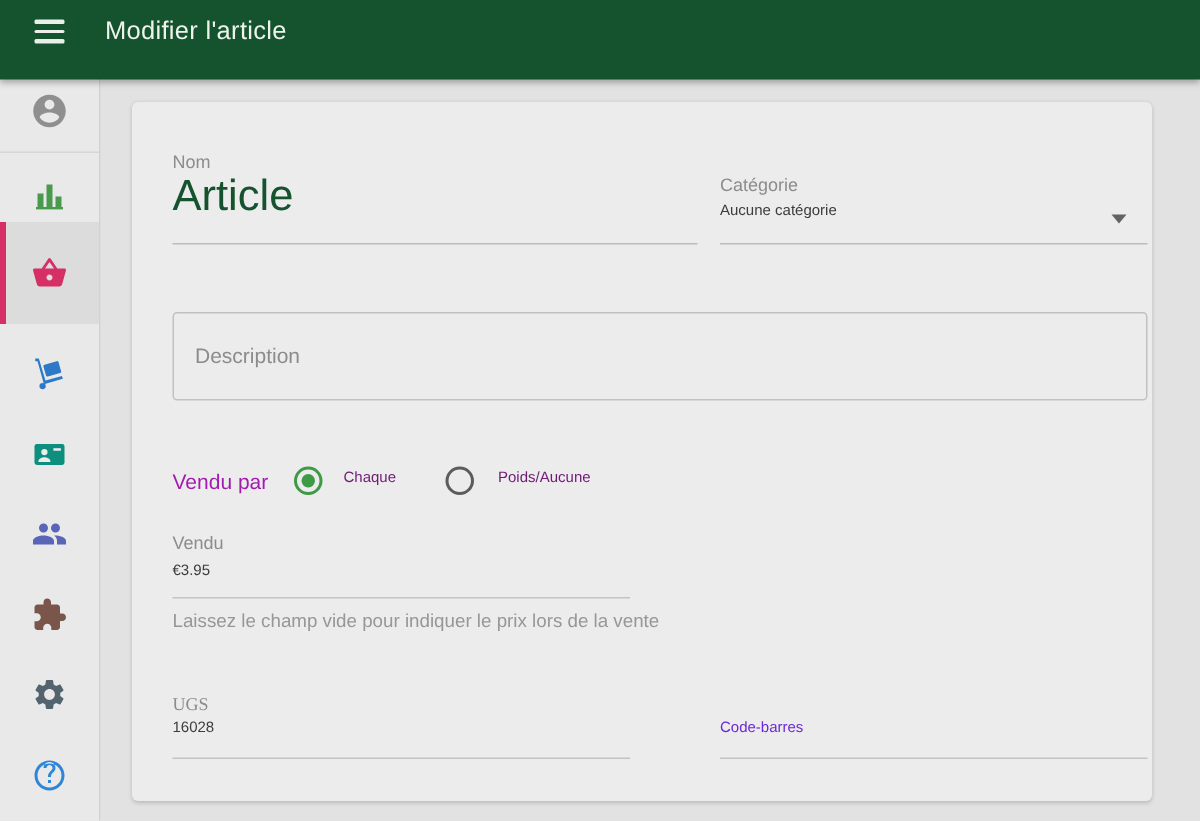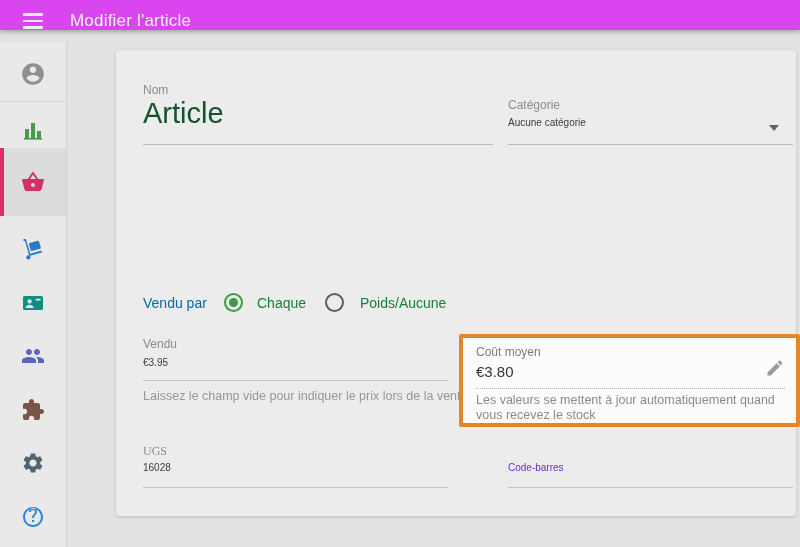--- a/index.html
+++ b/index.html
@@ -1,64 +1,64 @@
 <!DOCTYPE html>
 <html><head>
 <meta charset="utf-8">
 <style>
   * { margin:0; padding:0; box-sizing:border-box; }
   html,body { width:800px; height:547px; overflow:hidden;
     font-family:"Liberation Sans","DejaVu Sans",sans-serif; background:#e2e2e2; }
 
   
-  .appbar { position:absolute; left:0; top:0; width:800px; height:30px;
-    background:#d946ef; box-shadow:0 2px 4px rgba(0,0,0,.28); z-index:30;
+  .appbar { position:absolute; left:0; top:0; width:800px; height:53px;
+    background:#14532d; box-shadow:0 2px 4px rgba(0,0,0,.28); z-index:30;
     display:flex; align-items:center; }
   .hamburger { position:absolute; left:23px; top:13px; width:20px; height:16px;
     display:flex; flex-direction:column; justify-content:space-between; cursor:pointer; }
   .hamburger span { display:block; height:2.6px; background:#e9f0e9; border-radius:1px; }
   .appbar-title { position:absolute; left:70px; top:0; height:42px; line-height:42px;
     color:#eef3ee; font-size:17px; font-weight:500; letter-spacing:.2px; }
 
   
   .sidebar { position:absolute; left:0; top:42px; width:67px; height:505px;
     background:#e9e9e9; border-right:1px solid #d2d2d2; z-index:20; }
   .side-divider { position:absolute; left:0; top:59px; width:66px; height:1px; background:#d6d6d6; }
   .side-item { position:absolute; left:0; width:66px; height:48px; cursor:pointer; }
   .side-item svg { position:absolute; left:21px; top:12px; }
   .side-item.account svg { left:20px; top:11px; }
   .side-item.active-item { background:#dcdcdc; }
   .active-bar { position:absolute; left:0; top:0; width:4px; height:100%; background:#d62f66; }
 
   
   .main { position:absolute; left:68px; top:42px; width:732px; height:505px; background:#e2e2e2; }
-  .card { position:absolute; left:20px; top:8px; width:680px; height:466px;
-    background:#ececec; border-radius:4px; box-shadow:0 1px 3px rgba(0,0,0,.18);margin-left:28px; }
+  .card { position:absolute; left:20px; top:26px; width:680px; height:466px;
+    background:#ececec; border-radius:4px; box-shadow:0 1px 3px rgba(0,0,0,.18); }
 
   .f-label { position:absolute; font-size:12px; color:#8c8c8c; }
   .f-value { position:absolute; font-size:10px; color:#3c3c3c; }
   .underline { position:absolute; height:1px; background:#bcbcbc; }
 
   .name-value { position:absolute; left:27px; top:47px; font-size:29px; color:#14532d; }
 
   .cat-arrow { position:absolute; left:653px; top:75px; width:0; height:0;
     border-left:5px solid transparent; border-right:5px solid transparent;
     border-top:6px solid #636363; cursor:pointer; }
 
   .desc-box { position:absolute; left:27px; top:140px; width:650px; height:59px;
     border:1px solid #c1c1c1; border-radius:3px; cursor:text; }
   .desc-placeholder { position:absolute; left:14px; top:20px; font-size:14px; color:#8c8c8c; }
 
-  .soldby-label { position:absolute; left:27px; top:245px; font-size:14px; color:#0369a1; }
+  .soldby-label { position:absolute; left:27px; top:245px; font-size:14px; color:#a21caf; }
   .radio { position:absolute; top:243px; width:19px; height:19px; border-radius:50%;
     border:2px solid #5c5c5c; cursor:pointer; }
   .radio.selected { border-color:#3f9a46; }
   .radio.selected::after { content:""; position:absolute; left:3px; top:3px;
     width:9px; height:9px; border-radius:50%; background:#3f9a46; }
-  .radio-label { position:absolute; top:245px; font-size:14px; color:#15803d; cursor:pointer; }
+  .radio-label { position:absolute; top:245px; font-size:10px; color:#701a75; cursor:pointer; }
 
   .prix-helper { position:absolute; left:27px; top:339px; font-size:12.5px;
     color:#979797; white-space:nowrap; }
 
   .cost-box { position:absolute; left:343px; top:284px; width:341px; height:93px;
     background:#fcfcfc; border:4px solid #e2862c; border-radius:2px; }
   .cost-label { position:absolute; left:13px; top:7px; font-size:12px; color:#7d7d7d; }
   .cost-value { position:absolute; left:13px; top:25px; font-size:15px; color:#333; }
   .cost-edit { position:absolute; right:11px; top:20px; cursor:pointer; }
   .cost-dotted { position:absolute; left:13px; right:11px; top:50px;
@@ -158,43 +158,37 @@
       <div class="underline" style="left:27px; top:94px; width:350px;"></div>
     </div>
 
     <div>
       <div class="f-label" style="left:392px; top:48px;">Catégorie</div>
       <div class="f-value" style="left:392px; top:67px;">Aucune catégorie</div>
       <div class="cat-arrow"></div>
       <div class="underline" style="left:392px; top:94px; width:285px;"></div>
     </div>
 
+    <div class="desc-box">
+      <div class="desc-placeholder">Description</div>
+    </div>
 
     <div class="soldby-label">Vendu par</div>
     <div class="radio selected" style="left:108px;"></div>
     <div class="radio-label" style="left:141px;">Chaque</div>
     <div class="radio" style="left:209px;"></div>
     <div class="radio-label" style="left:244px;">Poids/Aucune</div>
 
     <div>
       <div class="f-label" style="left:27px; top:287px;">Vendu</div>
       <div class="f-value" style="left:27px; top:307px;">€3.95</div>
       <div class="underline" style="left:27px; top:330px; width:305px; background:#c3c3c3;"></div>
       <div class="prix-helper">Laissez le champ vide pour indiquer le prix lors de la vente</div>
     </div>
 
-    <div class="cost-box">
-      <div class="cost-label">Coût moyen</div>
-      <div class="cost-value">€3.80</div>
-      <svg class="cost-edit" width="20" height="20" viewBox="0 0 24 24">
-        <path fill="#9a9a9a" d="M3 17.25V21h3.75L17.81 9.94l-3.75-3.75L3 17.25zM20.71 7.04c.39-.39.39-1.02 0-1.41l-2.34-2.34c-.39-.39-1.02-.39-1.41 0l-1.83 1.83 3.75 3.75 1.83-1.83z"></path>
-      </svg>
-      <div class="cost-dotted"></div>
-      <div class="cost-helper">Les valeurs se mettent à jour automatiquement quand vous recevez le stock</div>
-    </div>
 
     <div>
       <div class="f-label" style="left:27px; top:394px;font-family:Liberation Serif, serif;">UGS</div>
       <div class="f-value" style="left:27px; top:412px;">16028</div>
       <div class="underline" style="left:27px; top:437px; width:305px; background:#c3c3c3;"></div>
     </div>
 
     <div>
       <div class="f-value" style="left:392px; top:412px; color:#6d28d9;">Code-barres</div>
       <div class="underline" style="left:392px; top:437px; width:285px; background:#c3c3c3;"></div>

